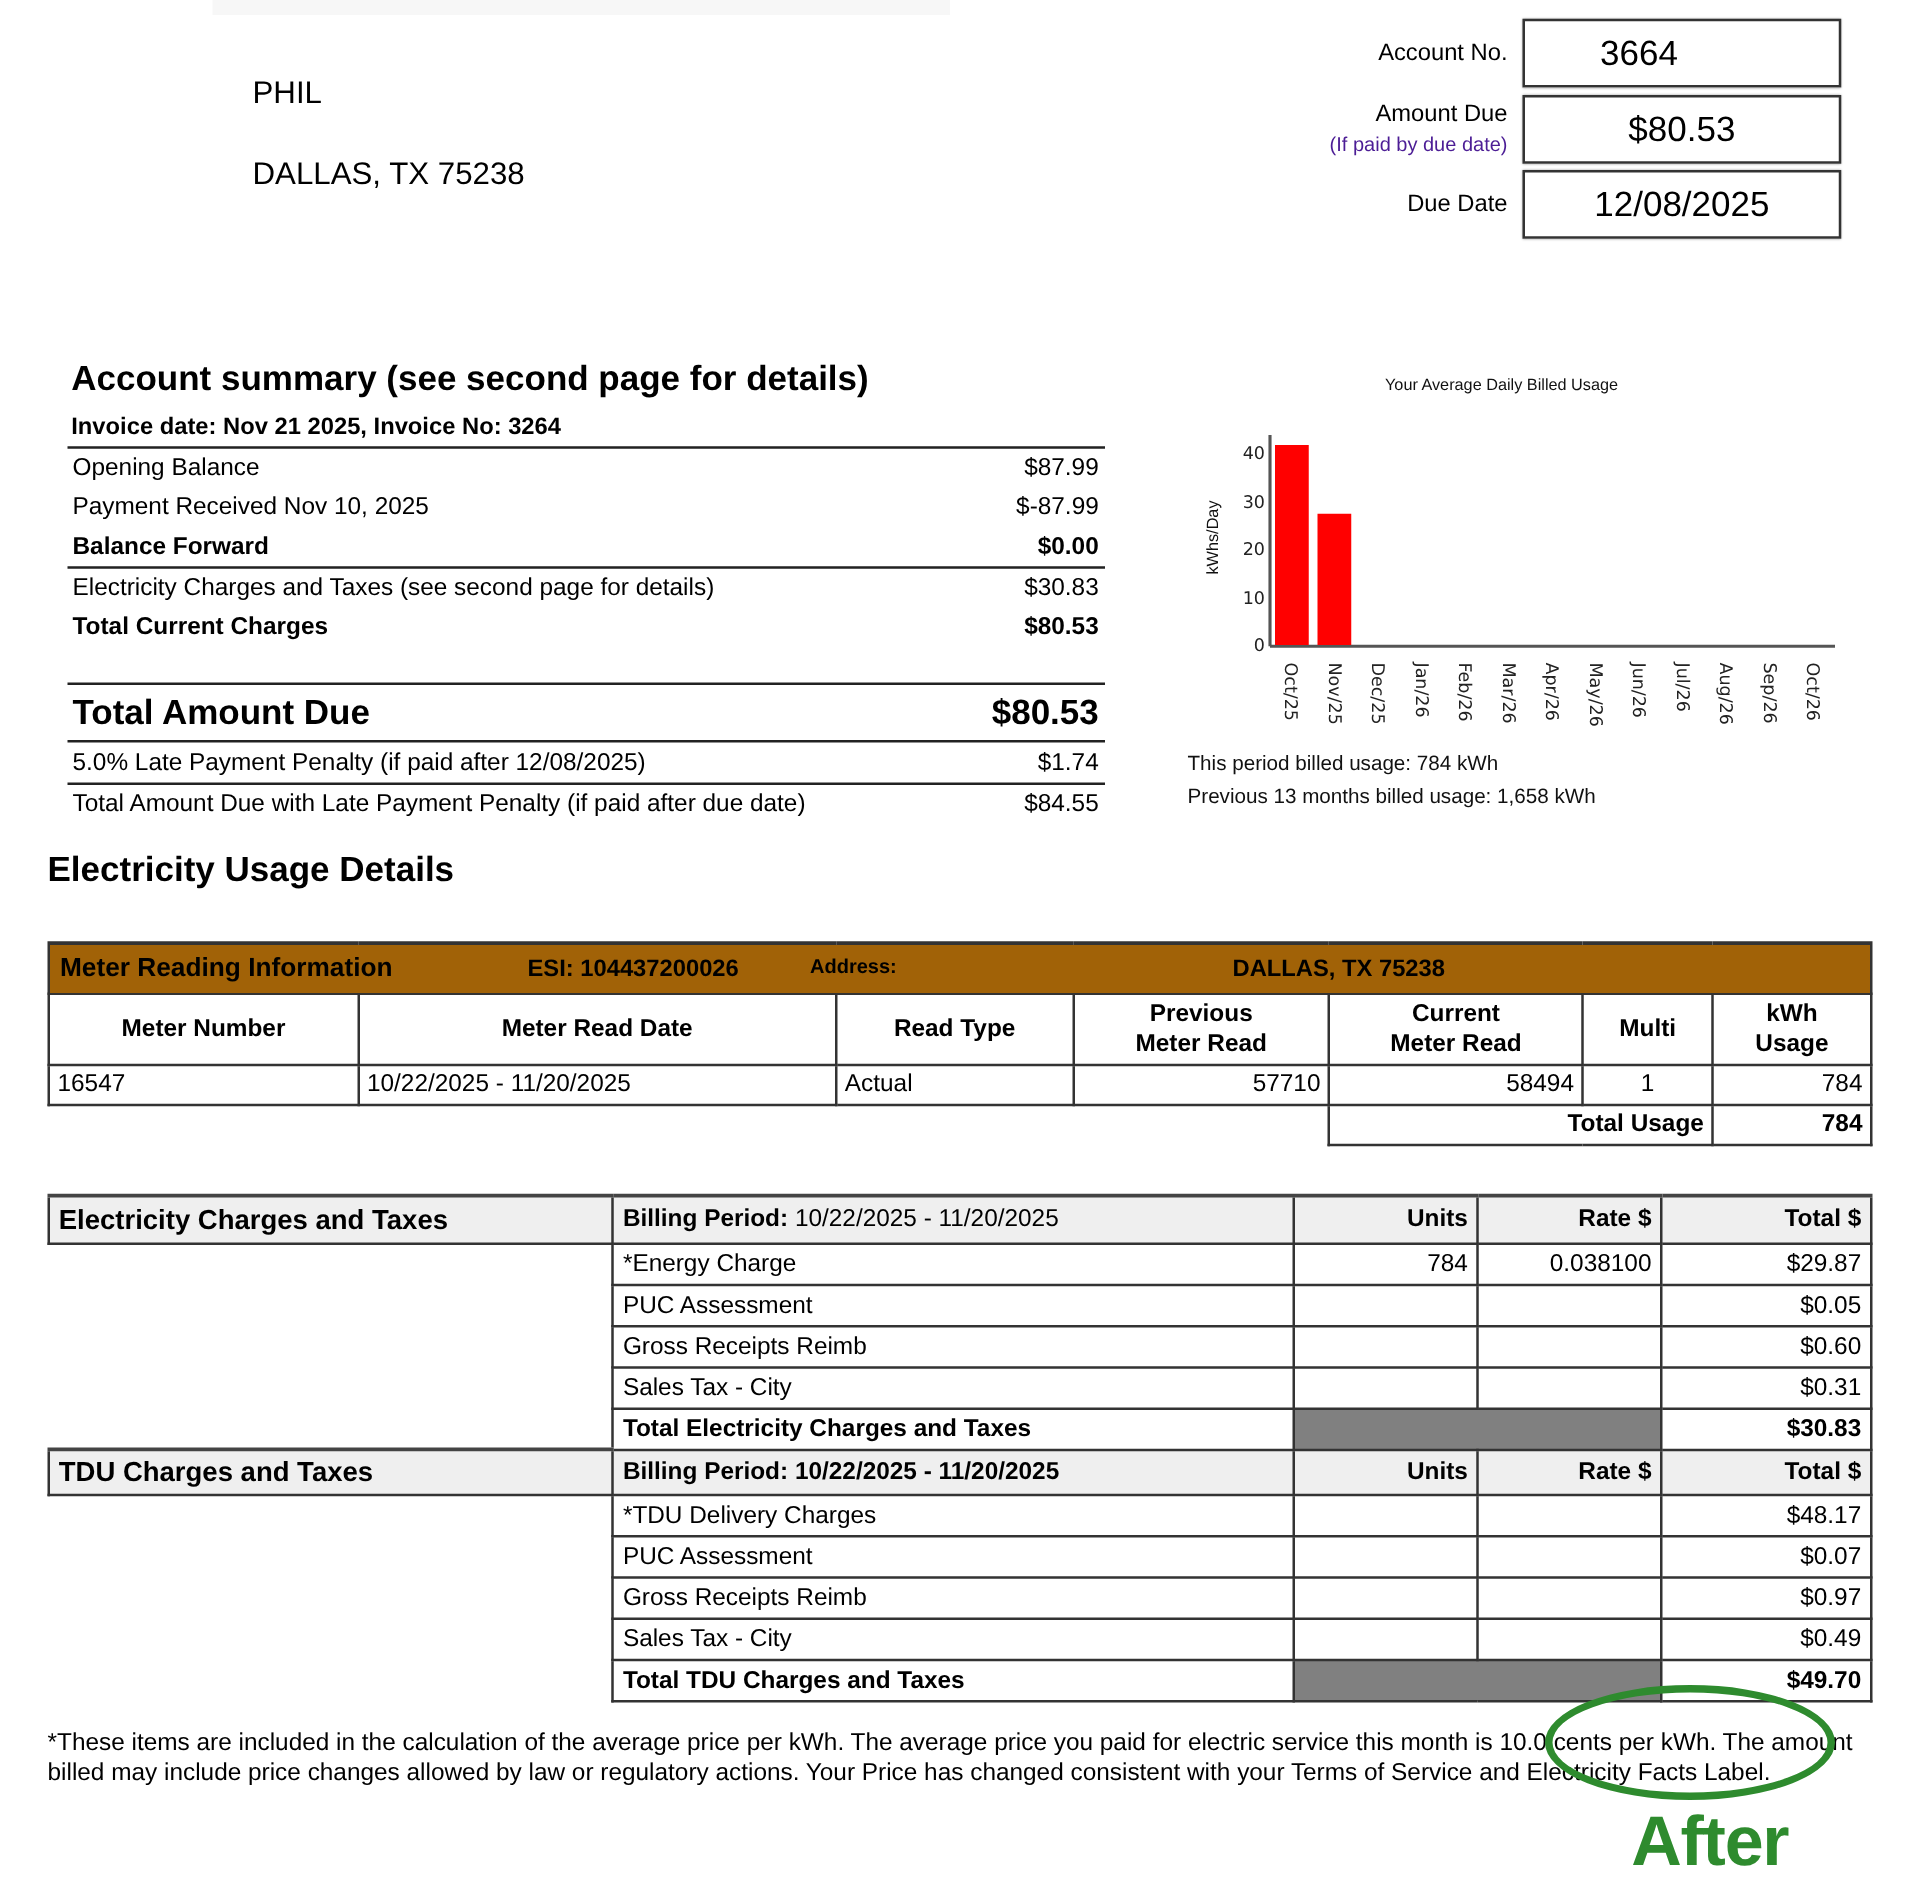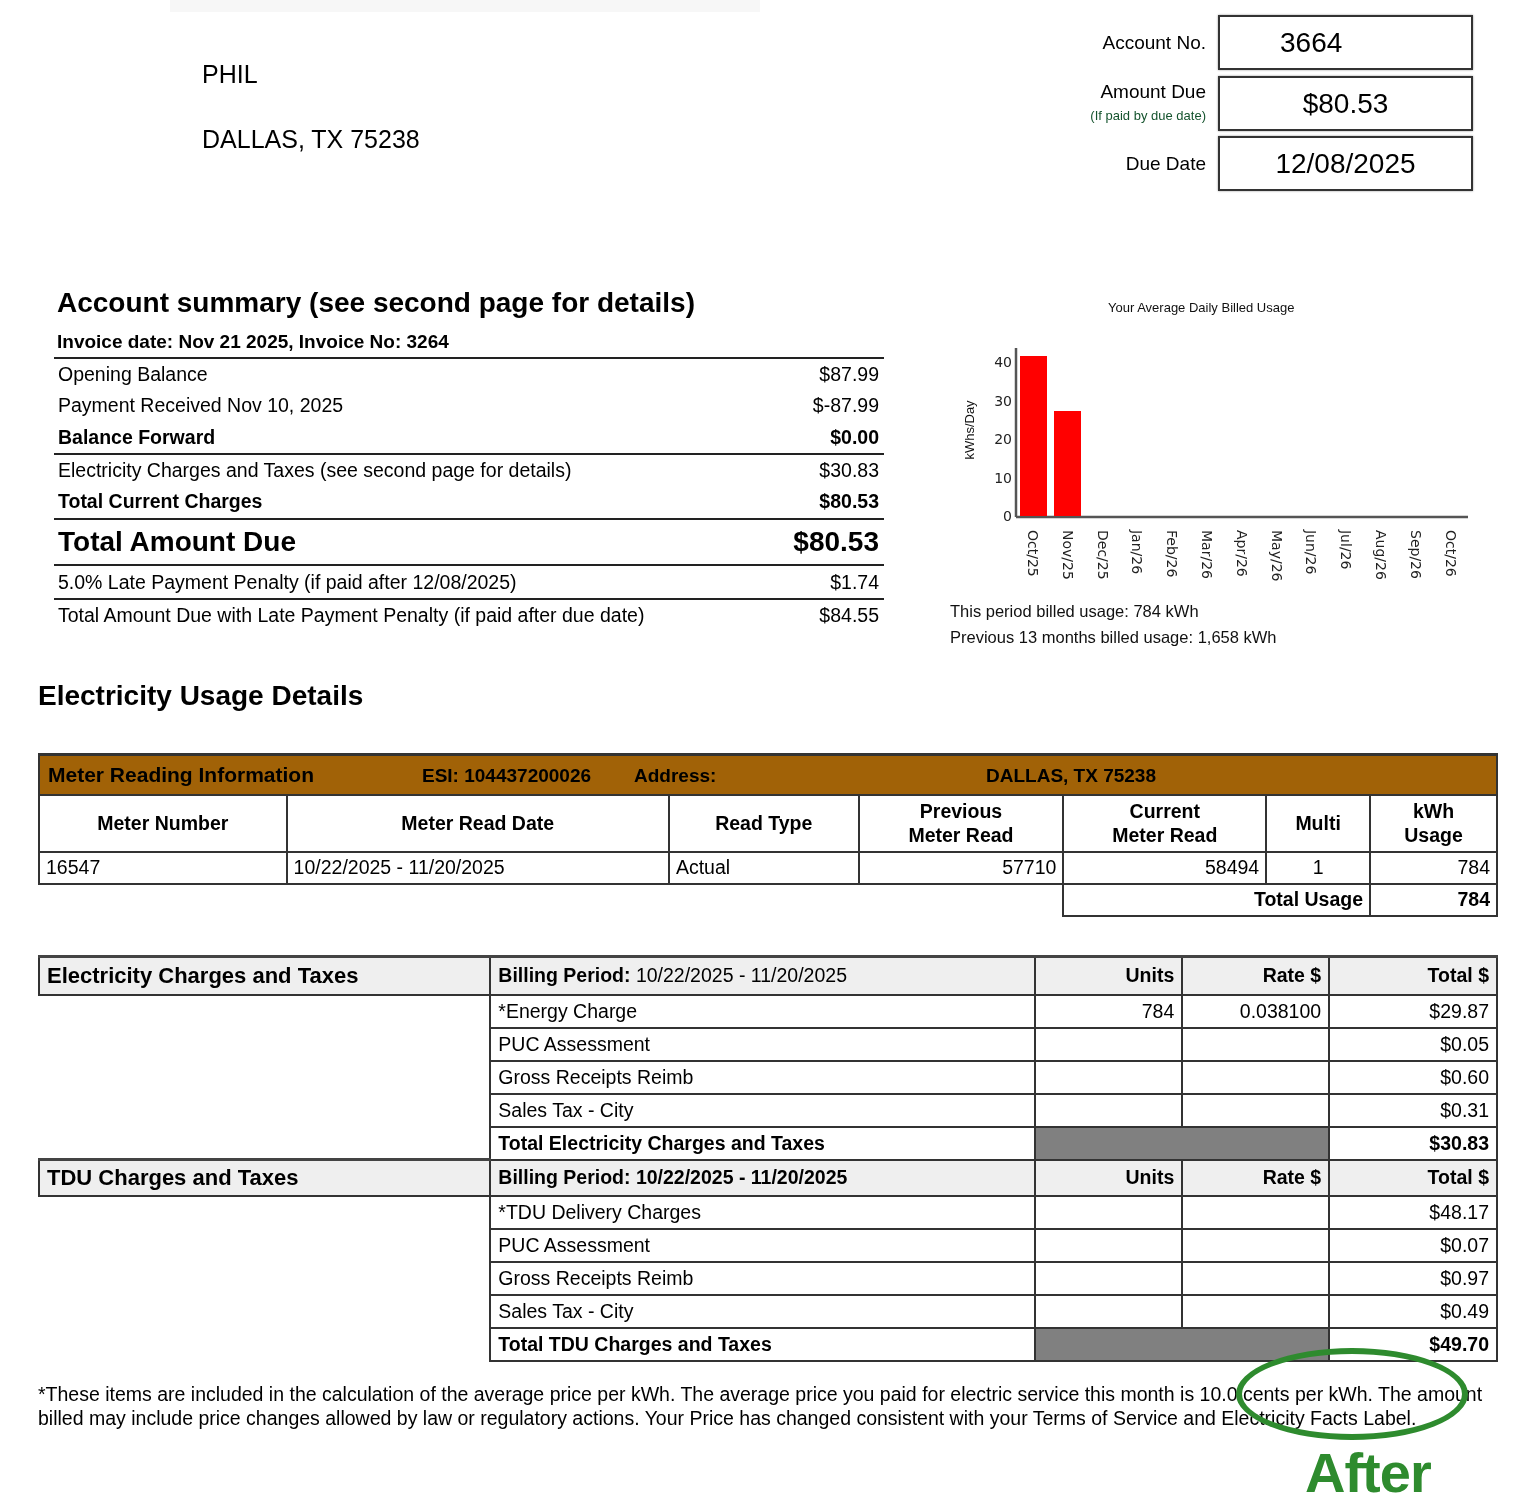--- a/index.html
+++ b/index.html
@@ -6,31 +6,31 @@
   html, body { width: 1534px; height: 1512px; background: #ffffff; overflow: hidden; }
   body { position: relative; font-family: "Liberation Sans", sans-serif; color: #000; }
   .abs { position: absolute; }
   .topstrip { left: 170px; top: 0; width: 590px; height: 12px; background: #f7f7f7; }
 
   
   .addr { left: 202px; font-size: 25px; }
 
   
   .acct-label { right: 328px; text-align: right; font-weight: normal; font-size: 19px; }
-  .acct-sub { right: 328px; text-align: right; font-size: 13px; color: #14532d; }
+  .acct-sub { right: 328px; text-align: right; font-size: 16px; color: #4c1d95; }
   .acct-box { left: 1218px; width: 255px; border: 2px solid #333; box-shadow: 0 0 2px #999; font-size: 28px; display: flex; align-items: center; justify-content: center; }
 
   
   .sum-title { left: 57px; top: 287px; font-size: 28px; font-weight: bold; }
   .sum-inv { left: 57px; top: 331px; font-size: 19px; font-weight: bold; }
   .sum-table { left: 54px; top: 357px; width: 830px; }
   .sum-row { display: flex; justify-content: space-between; align-items: center; padding: 0 5px 0 4px; font-size: 19.5px; }
   .sum-row.sep { border-top: 2px solid #222; }
   .sum-row.bold { font-weight: bold; }
-  .sum-row.big { font-size: 28px; font-weight: bold; }
+  .sum-row.big { font-size: 28px; font-weight: bold; margin-top: 28px; }
 
   
   .chart-title { left: 1108px; top: 300px; font-size: 13px; color: #111; }
   .chart-note { left: 950px; font-size: 16.5px; color: #111; }
 
   
   .h2 { left: 38px; top: 680px; font-size: 28px; font-weight: bold; }
 
   
   table { border-collapse: collapse; }
@@ -153,21 +153,21 @@
       <col style="width:205px">
       <col style="width:203px">
       <col style="width:104px">
       <col style="width:127px">
   </colgroup>
   <tbody>
       <tr class="hdr-row">
     <td colspan="7" style="padding-left:8px;position:relative">
       <span>Meter Reading Information</span>
       <span style="position:absolute;left:382px;top:9px;font-size:19px">ESI: 104437200026</span>
-      <span style="position:absolute;left:594px;top:9px;font-size:19px">Address:</span>
+      <span style="position:absolute;left:608px;top:9px;font-size:16px">Address:</span>
       <span style="position:absolute;left:946px;top:9px;font-size:19px">DALLAS, TX 75238</span>
     </td>
   </tr>
   <tr>
     <th>Meter Number</th>
     <th>Meter Read Date</th>
     <th>Read Type</th>
     <th><span style="display:inline-block;width:120px">Previous Meter Read</span></th>
     <th><span style="display:inline-block;width:120px">Current Meter Read</span></th>
     <th>Multi</th>

